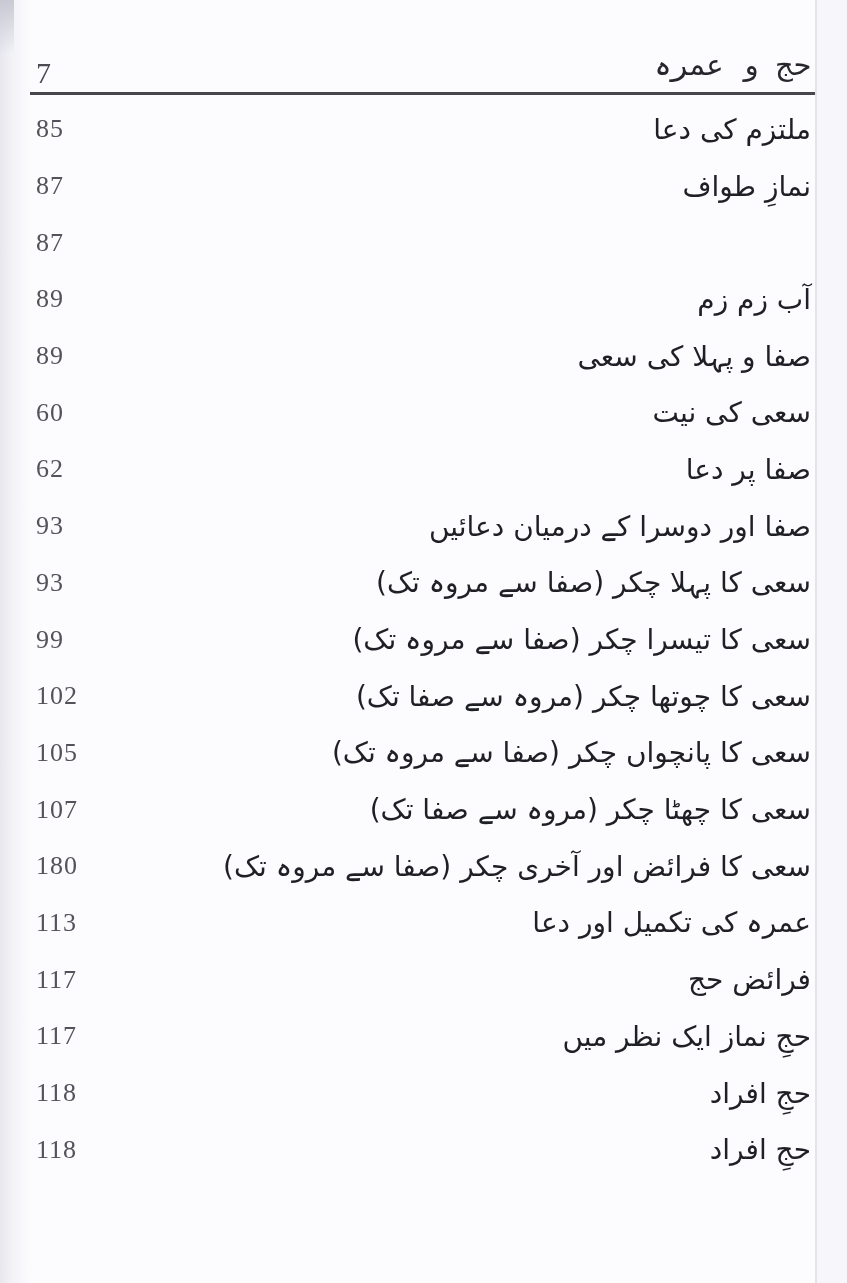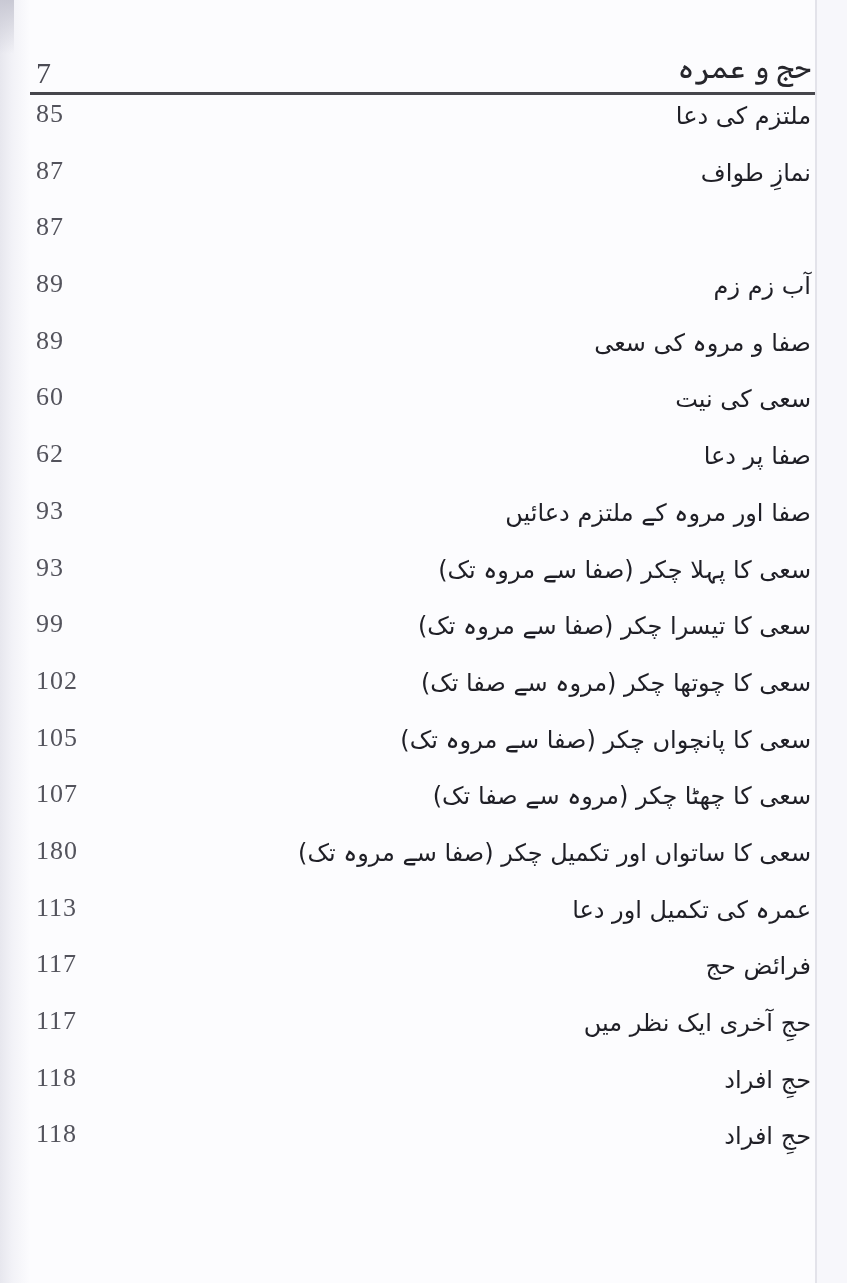--- a/index.html
+++ b/index.html
@@ -40,44 +40,44 @@
     display: flex; justify-content: space-between; align-items: flex-end;
     padding: 42px 4px 6px 6px;
     height: 44px; box-sizing: content-box;
   }
   .header-num {
     font-size: 30px; color: #4b4b54; line-height: 1;
     transform: translateY(2px);
   }
   .header-title {
     direction: rtl;
-    font-family: Liberation Serif, serif;
+    font-family: Liberation Mono, monospace;
     font-size: 29px; color: #26262c; line-height: 1.2;
     font-weight: 500;
   }
   .header-rule {
     height: 0; border-bottom: 3px solid #46464c;
     margin: 0;
   }
   .toc-list {
     padding-top: 6px;
   }
   .toc-row {
-    display: flex; justify-content: space-between; align-items: flex-start;
+    display: flex; justify-content: space-between; align-items: center;
     height: 56.7px;
     padding: 0 4px 0 6px;
   }
   .page-num {
     font-size: 26px; color: #53535c; letter-spacing: 1px; line-height: 1;
     min-width: 60px;
   }
   .toc-title {
     direction: rtl; text-align: right;
     font-family: "DejaVu Sans", sans-serif;
-    font-size: 24px; color: #1f1f26; line-height: 1.25;
+    font-size: 28px; color: #1f1f26; line-height: 1.25;
     white-space: nowrap;
   }
 </style>
 </head>
 <body>
 
 <div class="scan-page">
   <div class="left-gutter"></div>
   <div class="corner-smudge"></div>
   <div class="right-margin"></div>
@@ -101,33 +101,33 @@
         </div>
         <div class="toc-row">
           <span class="page-num">87</span>
         </div>
         <div class="toc-row">
           <span class="page-num">89</span>
           <span class="toc-title">آب زم زم</span>
         </div>
         <div class="toc-row">
           <span class="page-num">89</span>
-          <span class="toc-title">صفا و مروہ کی سعی</span>
+          <span class="toc-title">صفا و پہلا کی سعی</span>
         </div>
         <div class="toc-row">
           <span class="page-num">60</span>
           <span class="toc-title">سعی کی نیت</span>
         </div>
         <div class="toc-row">
           <span class="page-num">62</span>
           <span class="toc-title">صفا پر دعا</span>
         </div>
         <div class="toc-row">
           <span class="page-num">93</span>
-          <span class="toc-title">صفا اور مروہ کے ملتزم دعائیں</span>
+          <span class="toc-title">صفا اور دوسرا کے درمیان دعائیں</span>
         </div>
         <div class="toc-row">
           <span class="page-num">93</span>
           <span class="toc-title">سعی کا پہلا چکر (صفا سے مروہ تک)</span>
         </div>
         <div class="toc-row">
           <span class="page-num">99</span>
           <span class="toc-title">سعی کا تیسرا چکر (صفا سے مروہ تک)</span>
         </div>
         <div class="toc-row">
@@ -137,33 +137,33 @@
         <div class="toc-row">
           <span class="page-num">105</span>
           <span class="toc-title">سعی کا پانچواں چکر (صفا سے مروہ تک)</span>
         </div>
         <div class="toc-row">
           <span class="page-num">107</span>
           <span class="toc-title">سعی کا چھٹا چکر (مروہ سے صفا تک)</span>
         </div>
         <div class="toc-row">
           <span class="page-num">180</span>
-          <span class="toc-title">سعی کا ساتواں اور تکمیل چکر (صفا سے مروہ تک)</span>
+          <span class="toc-title">سعی کا فرائض اور آخری چکر (صفا سے مروہ تک)</span>
         </div>
         <div class="toc-row">
           <span class="page-num">113</span>
           <span class="toc-title">عمرہ کی تکمیل اور دعا</span>
         </div>
         <div class="toc-row">
           <span class="page-num">117</span>
           <span class="toc-title">فرائض حج</span>
         </div>
         <div class="toc-row">
           <span class="page-num">117</span>
-          <span class="toc-title">حجِ آخری ایک نظر میں</span>
+          <span class="toc-title">حجِ نماز ایک نظر میں</span>
         </div>
         <div class="toc-row">
           <span class="page-num">118</span>
           <span class="toc-title">حجِ افراد</span>
         </div>
         <div class="toc-row">
           <span class="page-num">118</span>
           <span class="toc-title">حجِ افراد</span>
         </div>
       </div>

